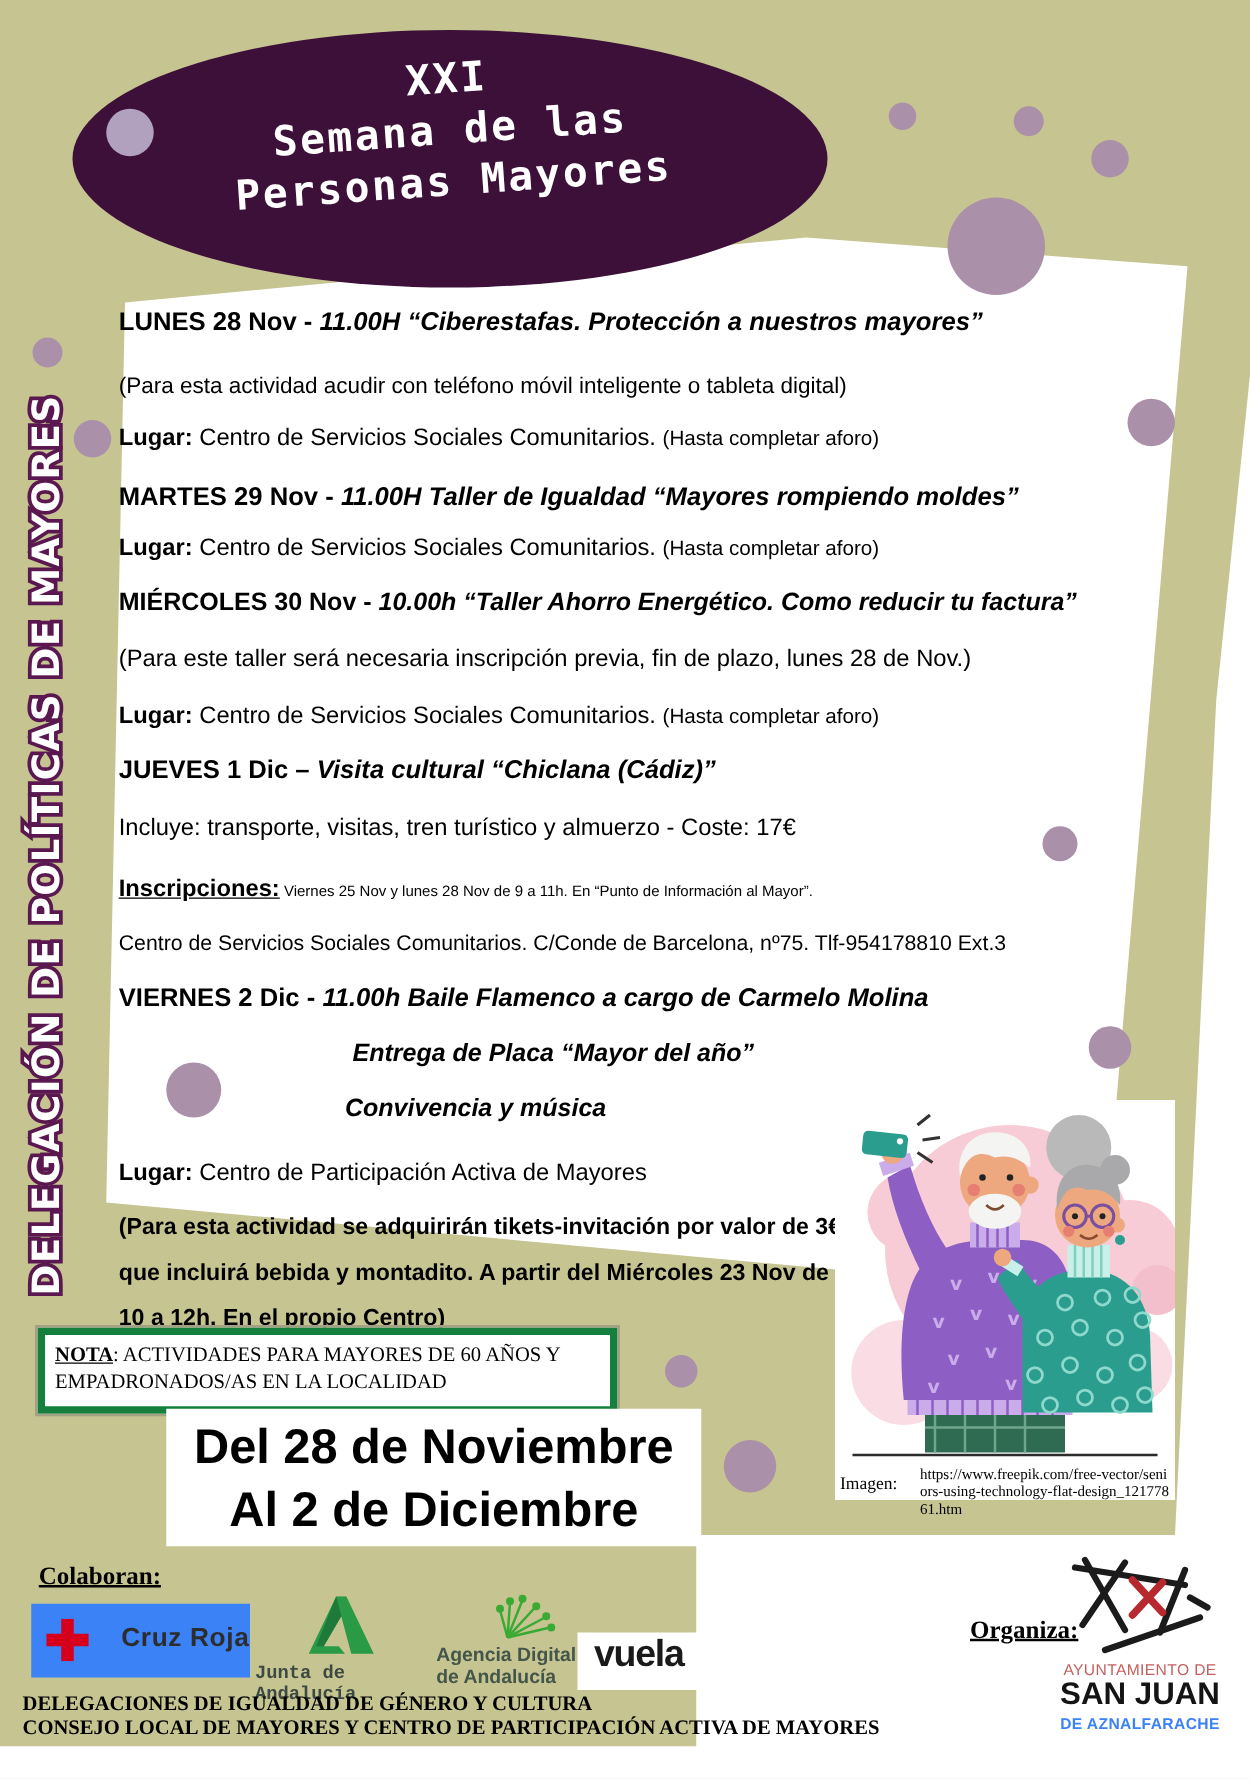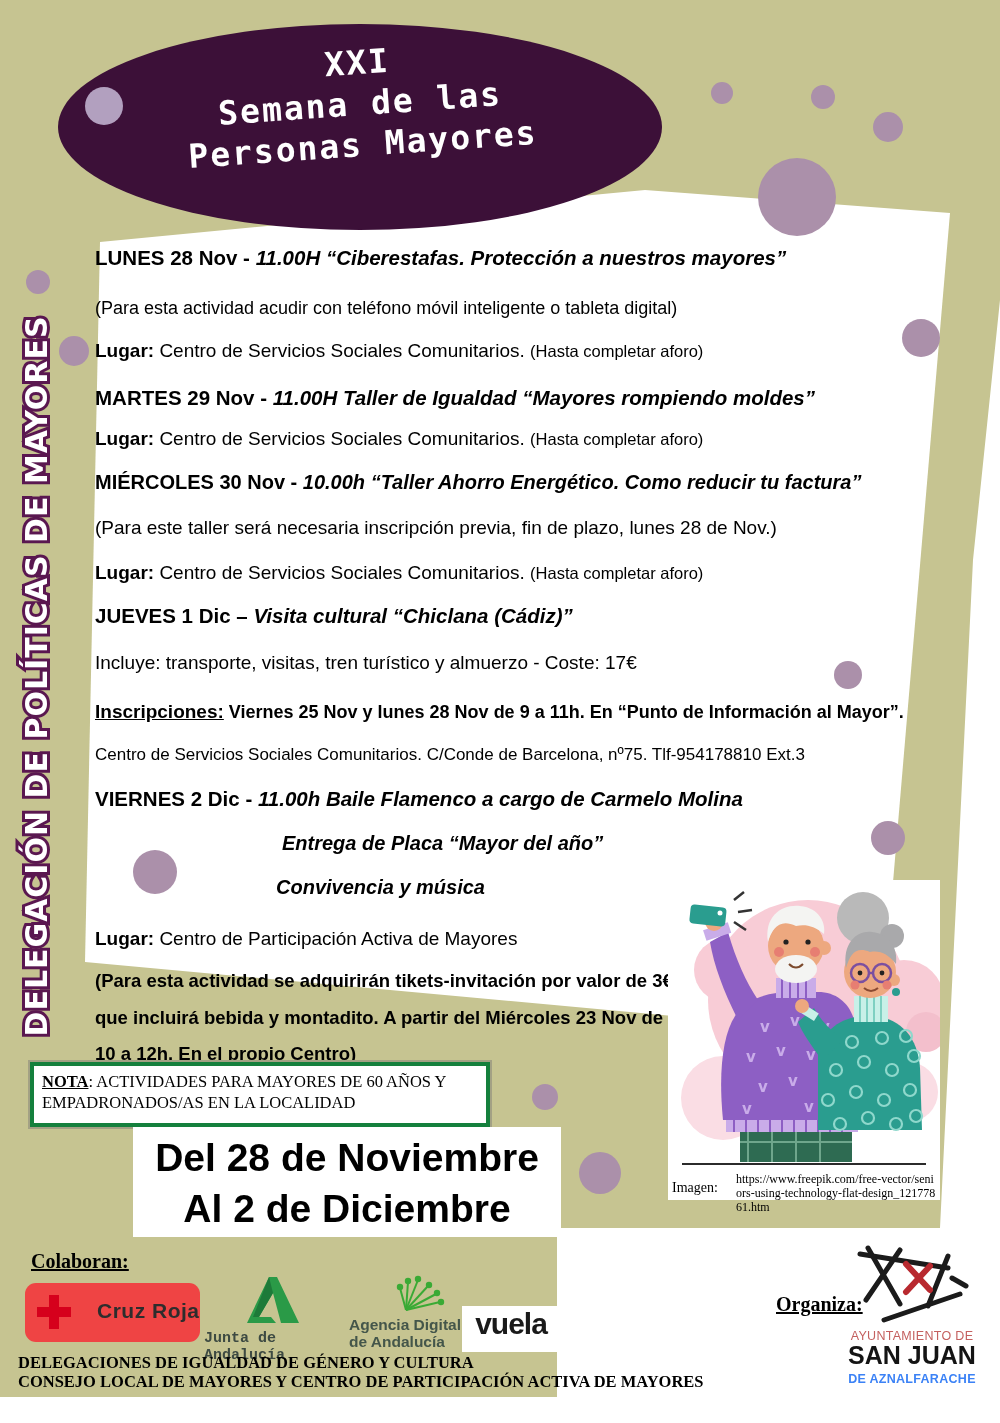--- a/index.html
+++ b/index.html
@@ -12,36 +12,36 @@
                text-align:center;color:#fff;font-family:"DejaVu Sans Mono",monospace;
                font-weight:bold;font-size:33px;line-height:41px;letter-spacing:2px;}
   
   .line{position:absolute;left:95px;white-space:nowrap;}
   .hdr{font-size:20.5px;font-weight:bold;}
   .hdr .it{font-style:italic;}
   .body19{font-size:19px;}
   .small-note{font-size:16.5px;}
   .bold-lbl{font-weight:bold;}
   .insc-lbl{font-weight:bold;font-size:19px;text-decoration:underline;}
-  .insc-rest{font-size:18px;font-weight:bold;}
+  .insc-rest{font-size:12px;}
   .sub-ev{font-size:20px;font-weight:bold;font-style:italic;}
   .tickets{position:absolute;left:95px;top:963px;width:600px;font-size:18.5px;font-weight:bold;line-height:36.5px;white-space:nowrap;}
   
   .nota{position:absolute;left:30px;top:1062px;width:436px;height:52px;background:#fff;
-        border:4px solid #15803d;outline:2px solid #a3a184;padding:5px 8px 0 8px;
+        border:6px solid #15803d;outline:2px solid #a3a184;padding:5px 8px 0 8px;
         font-family:"Liberation Serif",serif;font-size:16.5px;line-height:21px;}
   .nota b u{text-decoration:underline;}
   
   .datebox{position:absolute;left:133px;top:1127px;width:428px;height:110px;background:#fff;
            text-align:center;font-weight:bold;font-size:39px;line-height:51px;padding-top:5px;box-sizing:border-box;}
   
   .serif-head{font-family:"Liberation Serif",serif;font-weight:bold;font-size:20px;text-decoration:underline;}
   .footer-line{position:absolute;left:18px;font-family:"Liberation Serif",serif;font-weight:bold;font-size:16.5px;white-space:nowrap;}
   
-  .cruz-box{position:absolute;left:25px;top:1283px;width:175px;height:59px;background:#ef4444;border-radius:11px;}
+  .cruz-box{position:absolute;left:25px;top:1283px;width:175px;height:59px;background:#3b82f6;}
   .cruz-text{position:absolute;left:72px;top:16px;font-size:21px;font-weight:bold;color:#2d2d2d;letter-spacing:.5px;}
   .junta-text{position:absolute;left:204px;top:1330px;width:130px;font-size:15px;font-weight:bold;color:#3d4a42;text-align:left;font-family:Liberation Mono, monospace;}
   .agencia-text{position:absolute;left:349px;top:1316px;font-size:15.5px;font-weight:bold;color:#44564a;line-height:17px;}
   .agencia-text .g{color:#44564a;}
   .vuela-box{position:absolute;left:462px;top:1306px;width:98px;height:46px;background:#fff;
              font-size:30px;font-weight:bold;color:#1a1a1a;text-align:center;line-height:36px;letter-spacing:-1px;}
   .organiza{position:absolute;left:776px;top:1281px;margin-top:12px;}
   .colaboran{position:absolute;left:31px;top:1250px;}
   .ayto-txt1{position:absolute;left:846px;top:1329px;width:132px;text-align:center;font-size:12.5px;color:#c4605f;letter-spacing:.3px;}
   .ayto-txt2{position:absolute;left:846px;top:1341px;width:132px;text-align:center;font-size:25px;font-weight:bold;color:#141414;}

